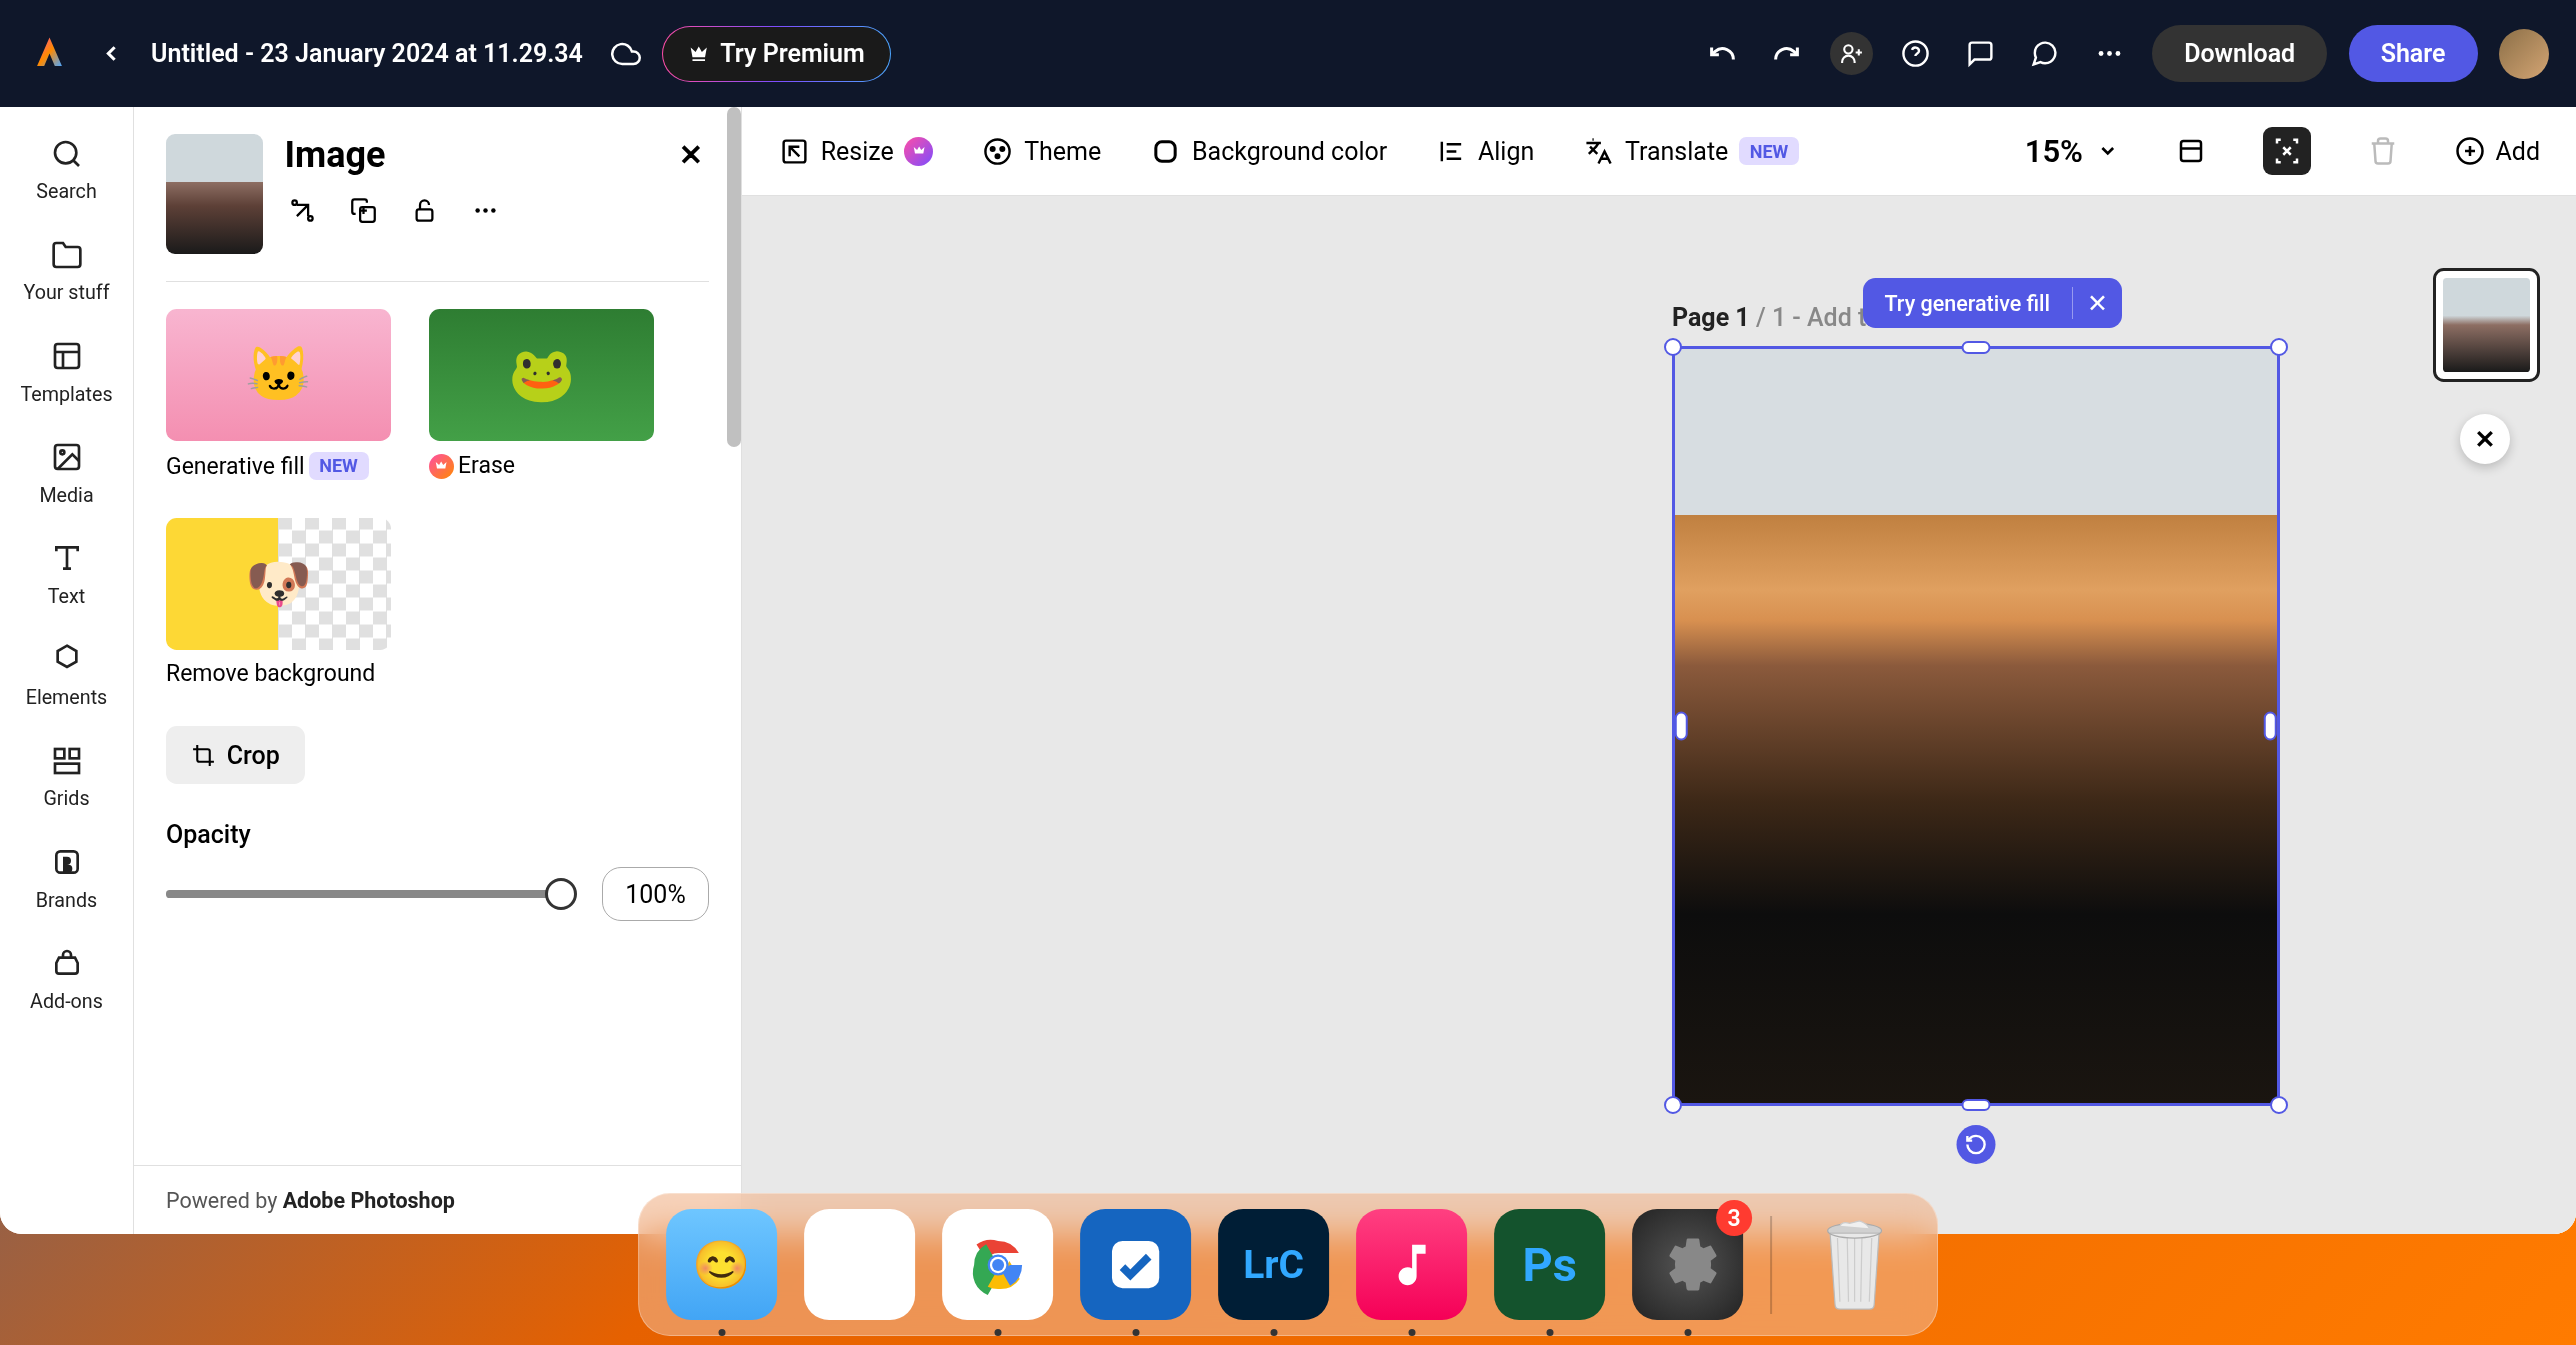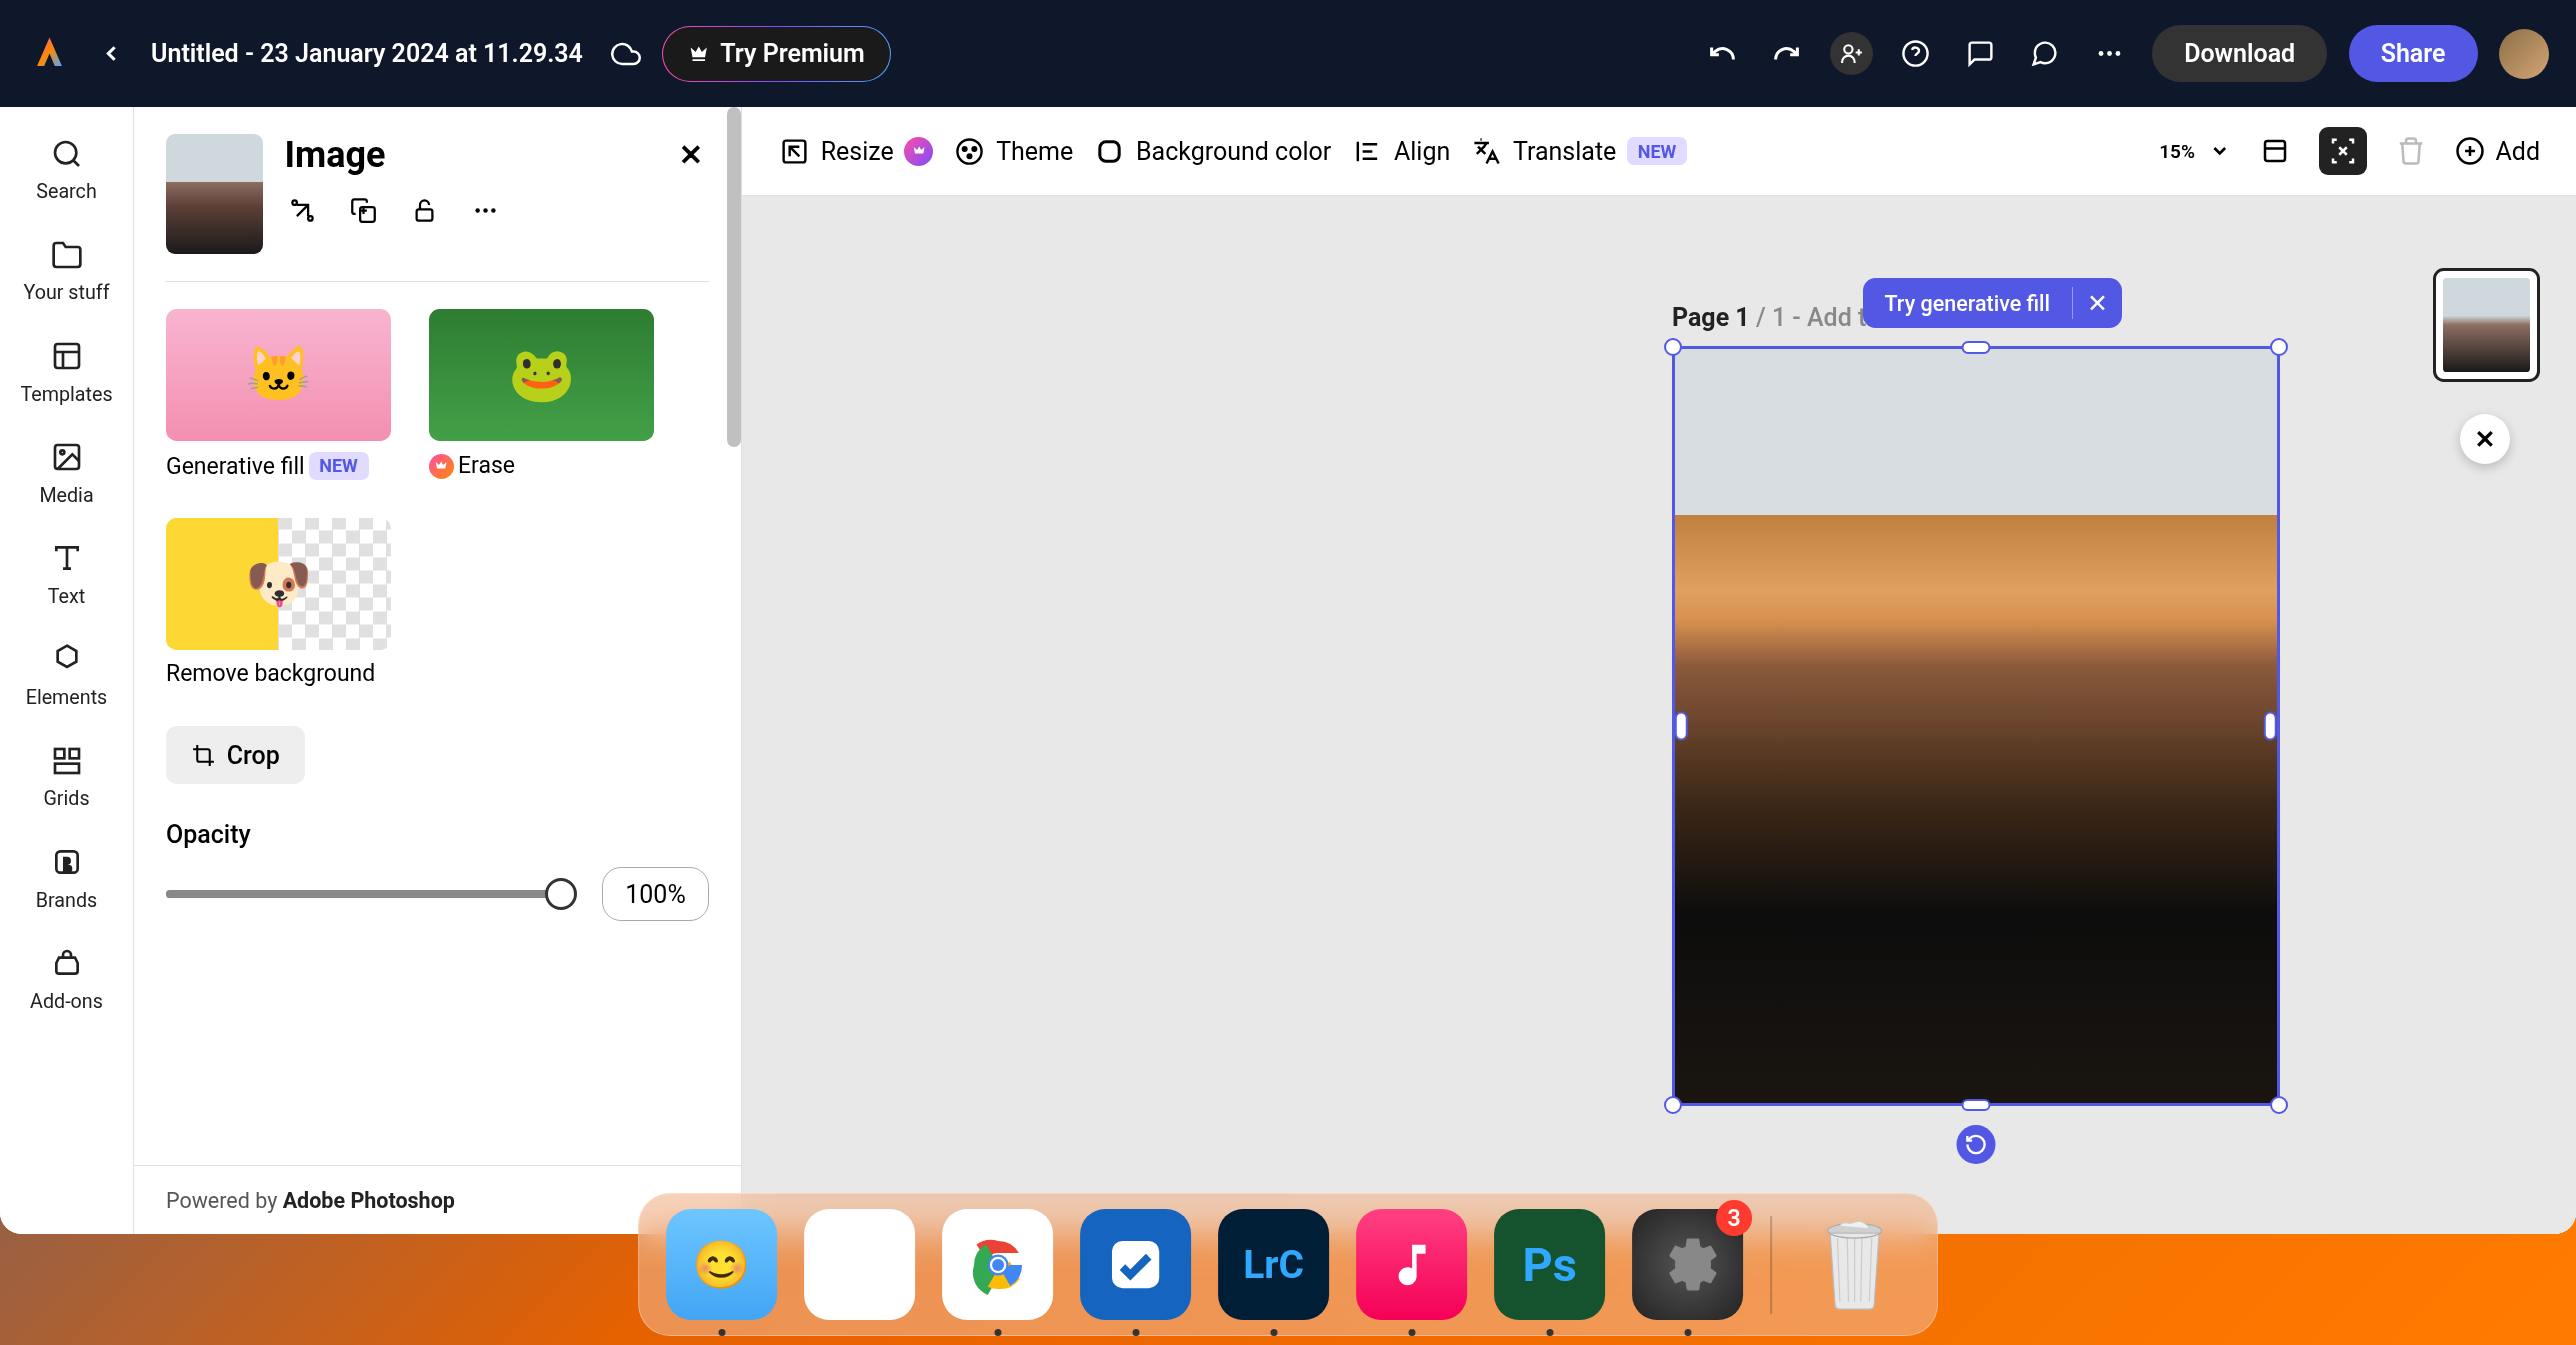--- a/index.html
+++ b/index.html
@@ -60,26 +60,26 @@
 .section-label { font-size: 25px; font-weight: 500; margin-top: 36px; margin-bottom: 18px; display: flex; align-items: center; gap: 9px; }
 .opacity-row { display: flex; align-items: center; gap: 27px; }
 .slider { flex: 1; height: 7.2px; background: #888; border-radius: 3.6px; position: relative; }
 .slider-thumb { position: absolute; right: -1.8px; top: -12.5px; width: 32px; height: 32px; background: #fff; border: 3.6px solid #333; border-radius: 50%; }
 .opacity-val { width: 107px; height: 54px; border: 1.8px solid #aaa; border-radius: 19px; display: flex; align-items: center; justify-content: center; font-size: 25px; }
 .powered { font-size: 21.5px; color: #555; padding: 21.5px 32px; border-top: 0.9px solid #e0e0e0; }
 .powered strong { color: #222; font-weight: 700; }
 
 
 .canvas-area { flex: 1; display: flex; flex-direction: column; background: #fff; }
-.context-bar { height: 89px; display: flex; align-items: center; padding: 0 36px; gap: 20px; border-bottom: 0.9px solid #e0e0e0; }
+.context-bar { height: 89px; display: flex; align-items: center; padding: 0 36px; gap: 48px; border-bottom: 0.9px solid #e0e0e0; }
 .ctx-item { display: flex; align-items: center; gap: 10.7px; font-size: 25px; cursor: pointer; }
 .ctx-ic { width: 32px; height: 32px; display: flex; align-items: center; justify-content: center; }
 .crown-pill { width: 29px; height: 29px; background: linear-gradient(135deg,#ff4da6,#7c4dff); border-radius: 50%; display: flex; align-items: center; justify-content: center; }
 .ctx-spacer { flex: 1; }
-.zoom { font-size: 19px; font-weight: 600; display: flex; align-items: center; gap: 14.3px; }
+.zoom { font-size: 31px; font-weight: 600; display: flex; align-items: center; gap: 14.3px; }
 .ctx-right-ic { width: 48px; height: 48px; display: flex; align-items: center; justify-content: center; border-radius: 9px; cursor: pointer; }
 .ctx-right-ic.dark { background: #222; color: #fff; }
 .ctx-right-ic.disabled { color: #bbb; }
 
 .canvas-viewport { flex: 1; background: #e8e8e8; position: relative; overflow: hidden; }
 .page-label { position: absolute; top: 107px; left: 930px; font-size: 25px; font-weight: 700; color: #222; }
 .page-label .muted { color: #888; font-weight: 500; }
 .gen-pill { position: absolute; top: 82px; left: 1121px; background: #5258e4; color: #fff; border-radius: 12.5px; display: flex; align-items: center; height: 50px; overflow: hidden; }
 .gen-pill .txt { padding: 0 21.5px; font-size: 21.5px; font-weight: 500; }
 .gen-pill .sep { width: 0.9px; height: 32px; background: rgba(255,255,255,0.4); }

